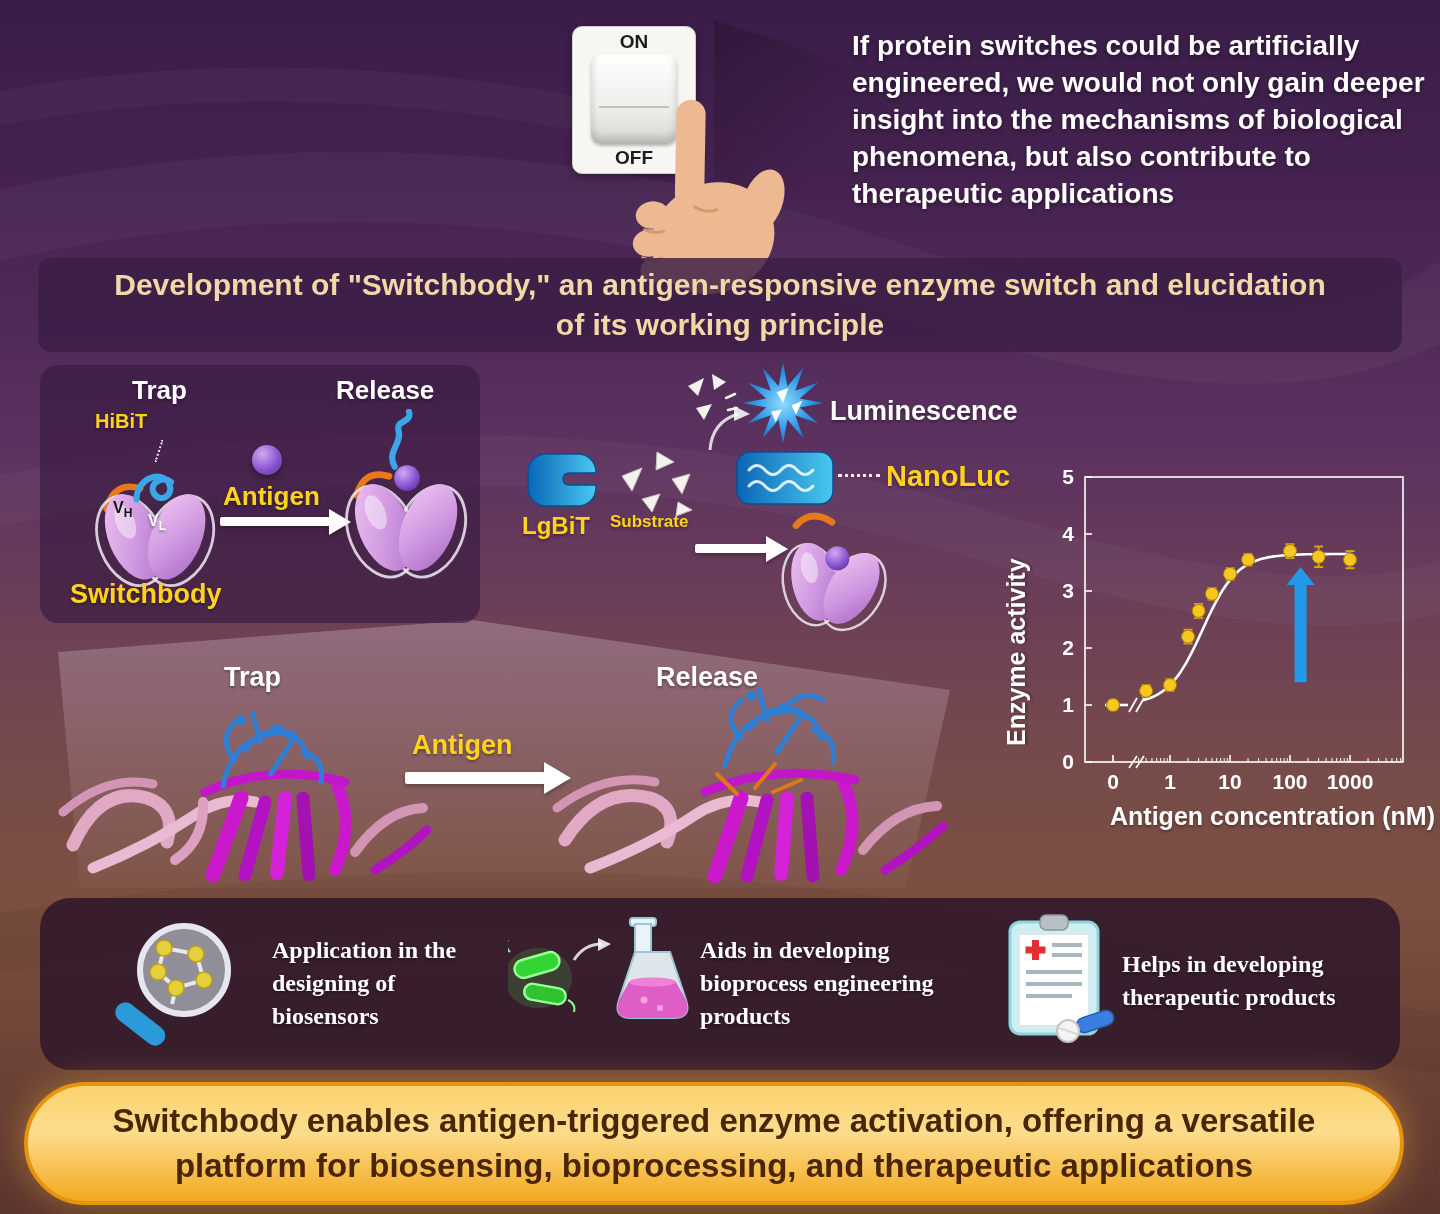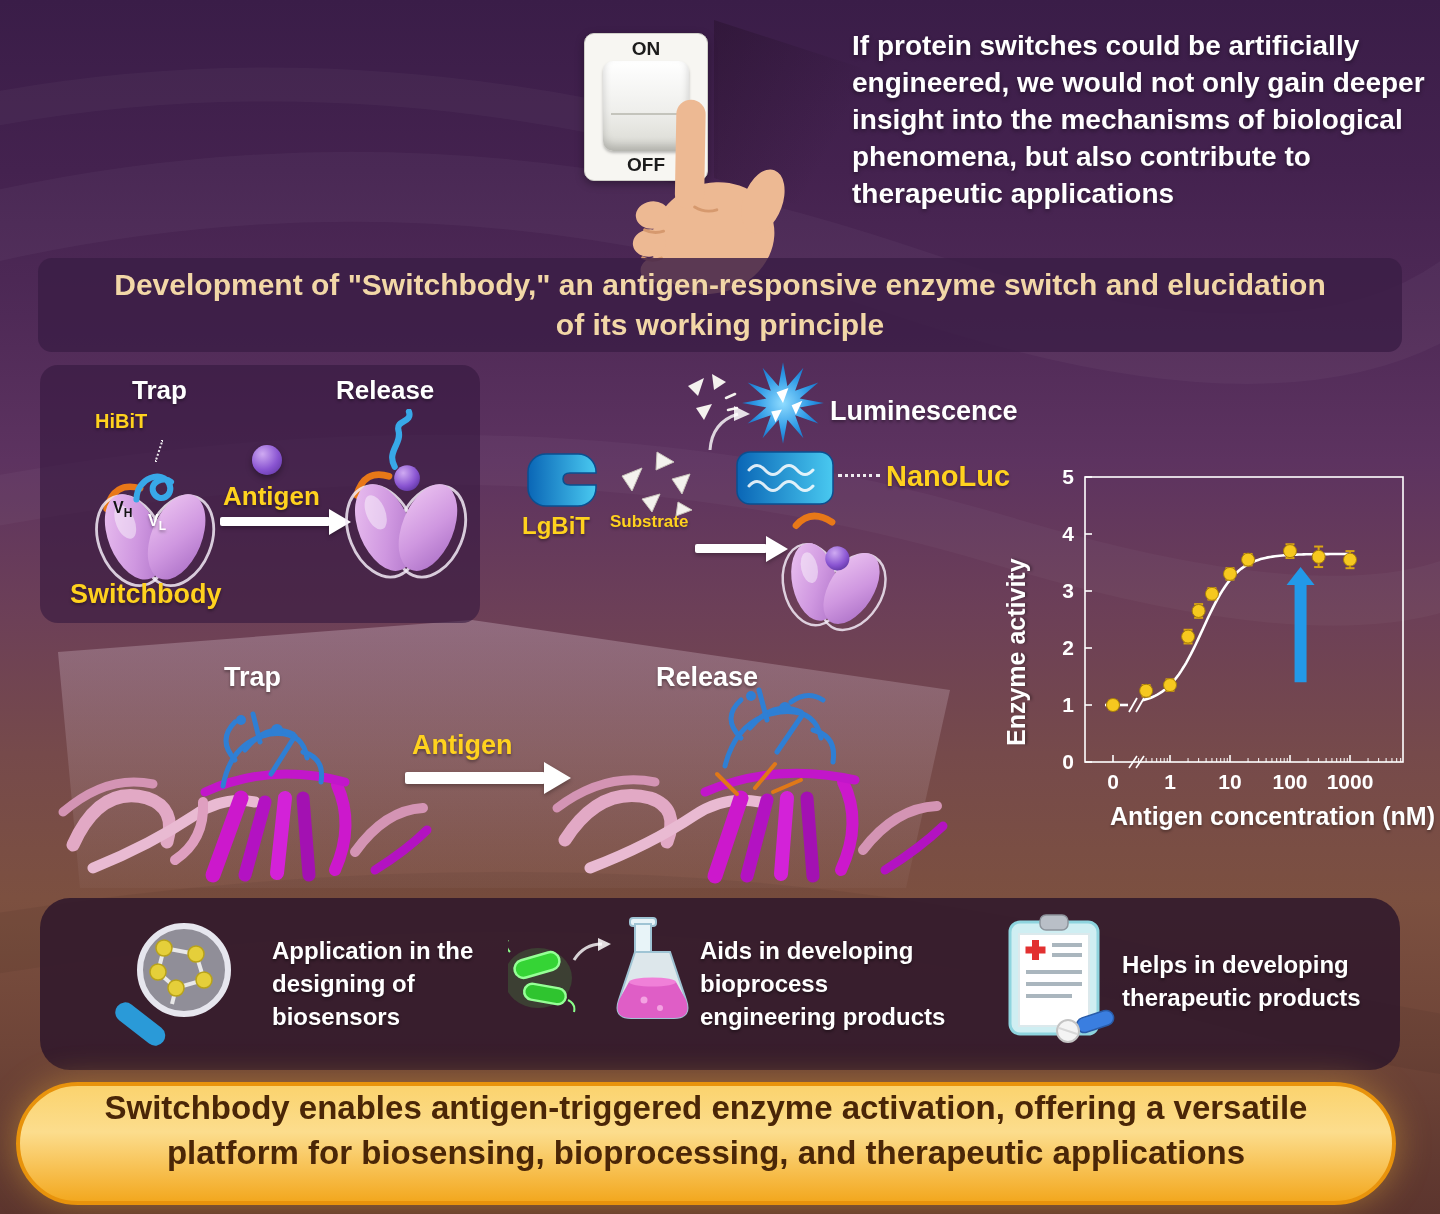--- a/index.html
+++ b/index.html
@@ -8,37 +8,37 @@
     background:linear-gradient(180deg,#3a1d48 0%,#44224f 14%,#4f2a57 26%,#5d3360 38%,#6c3f58 50%,#764a4b 62%,#7c5040 74%,#6f4538 86%,#5c352e 100%);}
   .abs{position:absolute;}
   .lbl{font-weight:bold;text-shadow:0 2px 3px rgba(0,0,0,.35);white-space:nowrap;}
   .lbl-w{color:#ffffff;}
   .lbl-y{color:#ffd21e;}
   .top-text{color:#ffffff;font-weight:bold;font-size:28px;line-height:1.32;margin:0;text-shadow:0 2px 4px rgba(0,0,0,.4);}
   .banner{left:38px;top:258px;width:1364px;height:94px;background:rgba(58,29,70,.82);border-radius:14px;
     display:flex;align-items:center;justify-content:center;}
   .banner p{margin:0;color:#f2d7a7;font-size:30px;font-weight:bold;text-align:center;width:1240px;line-height:1.35;}
   .panel{left:40px;top:365px;width:440px;height:258px;background:rgba(52,24,62,.6);border-radius:18px;}
-  .apps{left:40px;top:898px;width:1360px;height:172px;background:rgba(46,23,43,.86);border-radius:30px;}
+  .apps{left:40px;top:898px;width:1360px;height:172px;background:rgba(46,23,43,.86);border-radius:30px;font-family:Liberation Serif, serif;}
   .apps-text{color:#fff;font-weight:bold;font-size:24px;line-height:1.38;text-shadow:0 2px 3px rgba(0,0,0,.4);}
-  .footer{left:16px;top:1082px;width:1380px;height:123px;border-radius:62px;border:4px solid #e8930c;
+  .footer{left:24px;top:1082px;width:1380px;height:123px;border-radius:62px;border:4px solid #e8930c;
     background:linear-gradient(180deg,#fbd36e 0%,#fcdd8d 40%,#f3a81f 100%);
-    box-shadow:0 0 34px rgba(250,190,60,.4);display:flex;align-items:flex-start;justify-content:center;box-sizing:border-box;}
+    box-shadow:0 0 34px rgba(250,190,60,.4);display:flex;align-items:center;justify-content:center;box-sizing:border-box;}
   .footer p{margin:0;color:#4a2607;font-size:33px;font-weight:bold;text-align:center;width:1330px;line-height:1.35;}
   .arrow-right{background:#fff;height:9px;border-radius:2px;filter:drop-shadow(0 2px 2px rgba(0,0,0,.3));}
   .arrow-right::after{content:"";position:absolute;right:-21px;top:50%;transform:translateY(-50%);
     border-left:22px solid #fff;border-top:13px solid transparent;border-bottom:13px solid transparent;}
   .arrow-lg{height:12px;}
   .arrow-lg::after{right:-26px;border-left:27px solid #fff;border-top:16px solid transparent;border-bottom:16px solid transparent;}
   .dotted-v{border-left:2px dotted rgba(255,255,255,.9);}
   .dotted-h{border-top:3px dotted rgba(255,255,255,.9);}
   .sphere{width:30px;height:30px;border-radius:50%;
     background:radial-gradient(circle at 35% 30%,#cfaaf2,#8a55d2 55%,#57309a);box-shadow:0 3px 6px rgba(0,0,0,.35);}
-  .switch-plate{left:584px;top:26px;width:122px;height:146px;background:#f7f6f2;border:1px solid #cfcfc8;border-radius:10px;
-    box-shadow:0 3px 8px rgba(0,0,0,.35);margin-top:7px;}
+  .switch-plate{left:572px;top:26px;width:122px;height:146px;background:#f7f6f2;border:1px solid #cfcfc8;border-radius:10px;
+    box-shadow:0 3px 8px rgba(0,0,0,.35);}
   .switch-plate .on,.switch-plate .off{position:absolute;left:0;width:100%;text-align:center;color:#1c1c1c;font-weight:bold;font-size:19px;}
   .switch-plate .on{top:4px;} .switch-plate .off{bottom:4px;}
   .switch-btn{position:absolute;left:18px;top:27px;width:86px;height:90px;border-radius:10px;
     background:linear-gradient(180deg,#ffffff 0%,#efefec 55%,#d9d9d2 100%);
     box-shadow:inset 0 -6px 9px rgba(0,0,0,.18),0 2px 3px rgba(0,0,0,.25);}
   .switch-btn::after{content:"";position:absolute;left:8px;top:52px;width:70px;height:2px;background:#c4c4bc;}
   .switch-shadow{left:714px;top:44px;width:148px;height:158px;transform:skewY(18deg);
     background:linear-gradient(115deg,rgba(34,14,36,.38),rgba(34,14,36,0) 72%);}
   .chart-ylabel{writing-mode:vertical-rl;transform:rotate(180deg);color:#fff;font-weight:bold;font-size:25px;
     text-shadow:0 2px 3px rgba(0,0,0,.35);height:300px;text-align:center;}

